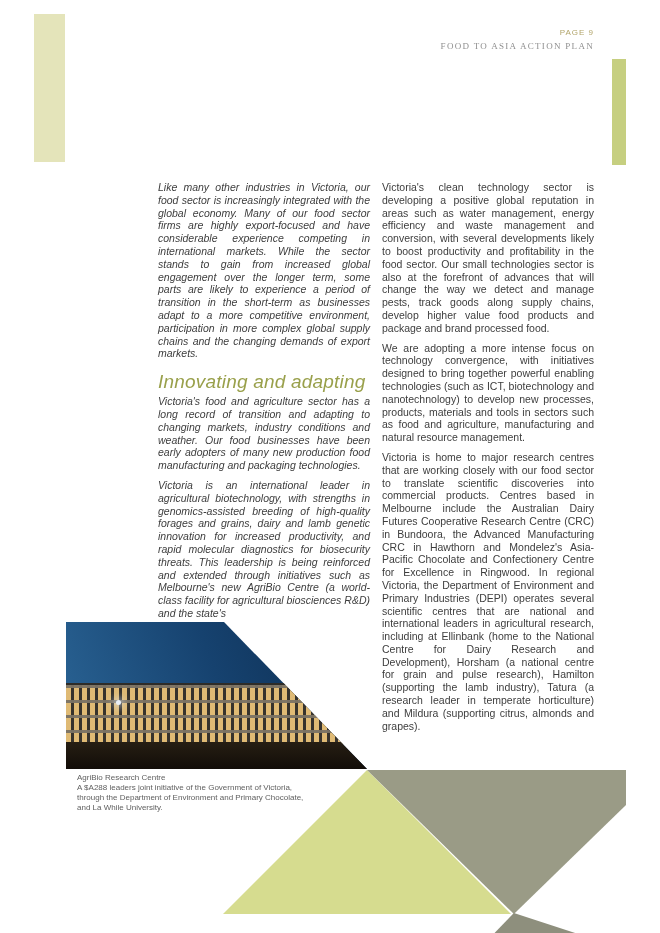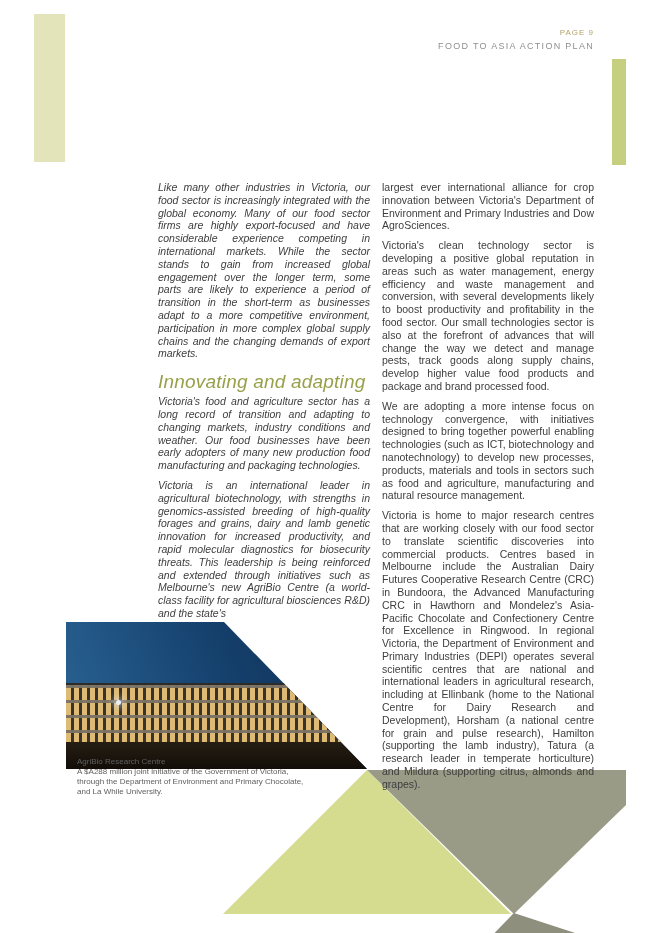--- a/index.html
+++ b/index.html
@@ -10,21 +10,21 @@
   }
 
   
   .bar-left        { position:absolute; left:0; top:0; width:31px; height:148px; background:#e4e4ba; }
   .bar-topright    { position:absolute; right:0; top:45px; width:14px; height:106px; background:#c6cf80; }
   .bar-bottomright { position:absolute; left:631px; top:756px; width:29px; height:177px; background:#f6e7c3; }
 
   
   .header-block { position:absolute; top:14px; right:32px; text-align:right; z-index:3; }
   .page-num  { font-size:8px;  color:#b2a56b; letter-spacing:1px; margin-bottom:4px; }
-  .doc-title { font-size:9px;  color:#8f8f8f; letter-spacing:1.3px; }
+  .doc-title { font-size:9px;  color:#8f8f8f; letter-spacing:1.3px;font-family:Liberation Serif, serif; }
 
   
   .col { position:absolute; top:167px; width:212px; color:#3d3d3d;
          font-size:10.5px; line-height:12.8px; text-align:justify; z-index:2; }
   .col p { margin:0 0 7px 0; }
   .col-left  { left:124px;font-style:italic; }
   .col-right { left:348px; }
   .section-heading {
     font-size:19px; font-weight:400; color:#99a04b;
     margin:13px 0 5px 0; line-height:17px; letter-spacing:0.2px; text-align:left;
@@ -41,21 +41,21 @@
     background-color:#55514a;
     background-image:
       repeating-linear-gradient(180deg, rgba(122,114,100,0.95) 0 3px, rgba(122,114,100,0) 3px 15px),
       repeating-linear-gradient(90deg, rgba(235,195,120,0.92) 0 5px, rgba(50,46,40,0.88) 5px 8px); }
   .photo-ground { position:absolute; left:0; right:0; bottom:0; height:27px;
                   background:linear-gradient(180deg, #261e13 0%, #120d08 100%); }
   .photo-light { position:absolute; left:50px; top:78px; width:5px; height:5px; border-radius:50%;
                  background:#e9eff6; box-shadow:0 0 7px 3px rgba(215,228,245,0.55); }
 
   
-  .caption { position:absolute; left:43px; top:743px; font-size:8px; line-height:10px;
+  .caption { position:absolute; left:43px; top:759px; font-size:8px; line-height:10px;
              color:#606060; z-index:2; }
 
   
   .tri { position:absolute; z-index:1; }
   .tri-yellow { left:189px; top:756px; width:288px; height:144px; background:#d6dc8f;
                 clip-path:polygon(50% 0, 100% 100%, 0 100%); }
   .tri-grey   { left:333px; top:756px; width:295px; height:144px; background:#9a9b86;
                 clip-path:polygon(0 0, 100% 0, 49.8% 100%); }
   .tri-bottom { left:447px; top:899px; width:137px; height:34px; background:#8e8f7d;
                 clip-path:polygon(24% 0, 100% 100%, 0 100%); }
@@ -75,36 +75,35 @@
   </div>
 
   <div class="col col-left">
     <p>Like many other industries in Victoria, our food sector is increasingly integrated with the global economy. Many of our food sector firms are highly export-focused and have considerable experience competing in international markets. While the sector stands to gain from increased global engagement over the longer term, some parts are likely to experience a period of transition in the short-term as businesses adapt to a more competitive environment, participation in more complex global supply chains and the changing demands of export markets.</p>
     <div class="section-heading">Innovating and adapting</div>
     <p>Victoria's food and agriculture sector has a long record of transition and adapting to changing markets, industry conditions and weather. Our food businesses have been early adopters of many new production food manufacturing and packaging technologies.</p>
     <p>Victoria is an international leader in agricultural biotechnology, with strengths in genomics-assisted breeding of high-quality forages and grains, dairy and lamb genetic innovation for increased productivity, and rapid molecular diagnostics for biosecurity threats. This leadership is being reinforced and extended through initiatives such as Melbourne's new AgriBio Centre (a world-class facility for agricultural biosciences R&amp;D) and the state's</p>
   </div>
 
   <div class="col col-right">
-    <p>largest ever international alliance for crop innovation between Victoria's Department of Environment and Primary Industries and Dow AgroSciences.</p>
     <p>Victoria's clean technology sector is developing a positive global reputation in areas such as water management, energy efficiency and waste management and conversion, with several developments likely to boost productivity and profitability in the food sector. Our small technologies sector is also at the forefront of advances that will change the way we detect and manage pests, track goods along supply chains, develop higher value food products and package and brand processed food.</p>
     <p>We are adopting a more intense focus on technology convergence, with initiatives designed to bring together powerful enabling technologies (such as ICT, biotechnology and nanotechnology) to develop new processes, products, materials and tools in sectors such as food and agriculture, manufacturing and natural resource management.</p>
     <p>Victoria is home to major research centres that are working closely with our food sector to translate scientific discoveries into commercial products. Centres based in Melbourne include the Australian Dairy Futures Cooperative Research Centre (CRC) in Bundoora, the Advanced Manufacturing CRC in Hawthorn and Mondelez's Asia-Pacific Chocolate and Confectionery Centre for Excellence in Ringwood. In regional Victoria, the Department of Environment and Primary Industries (DEPI) operates several scientific centres that are national and international leaders in agricultural research, including at Ellinbank (home to the National Centre for Dairy Research and Development), Horsham (a national centre for grain and pulse research), Hamilton (supporting the lamb industry), Tatura (a research leader in temperate horticulture) and Mildura (supporting citrus, almonds and grapes).</p>
   </div>
 
   <div class="photo">
     <div class="photo-trees"></div>
     <div class="photo-building"></div>
     <div class="photo-ground"></div>
     <div class="photo-light"></div>
   </div>
 
   <div class="caption">
     <div>AgriBio Research Centre</div>
-    <div>A $A288 million joint initiative of the Government of Victoria,</div>
+    <div>A $A288 leaders joint initiative of the Government of Victoria,</div>
     <div>through the Department of Environment and Primary Chocolate,</div>
     <div>and La While University.</div>
   </div>
 
   <div class="tri tri-yellow"></div>
   <div class="tri tri-grey"></div>
   <div class="tri tri-bottom"></div>
 
 </div>
 

